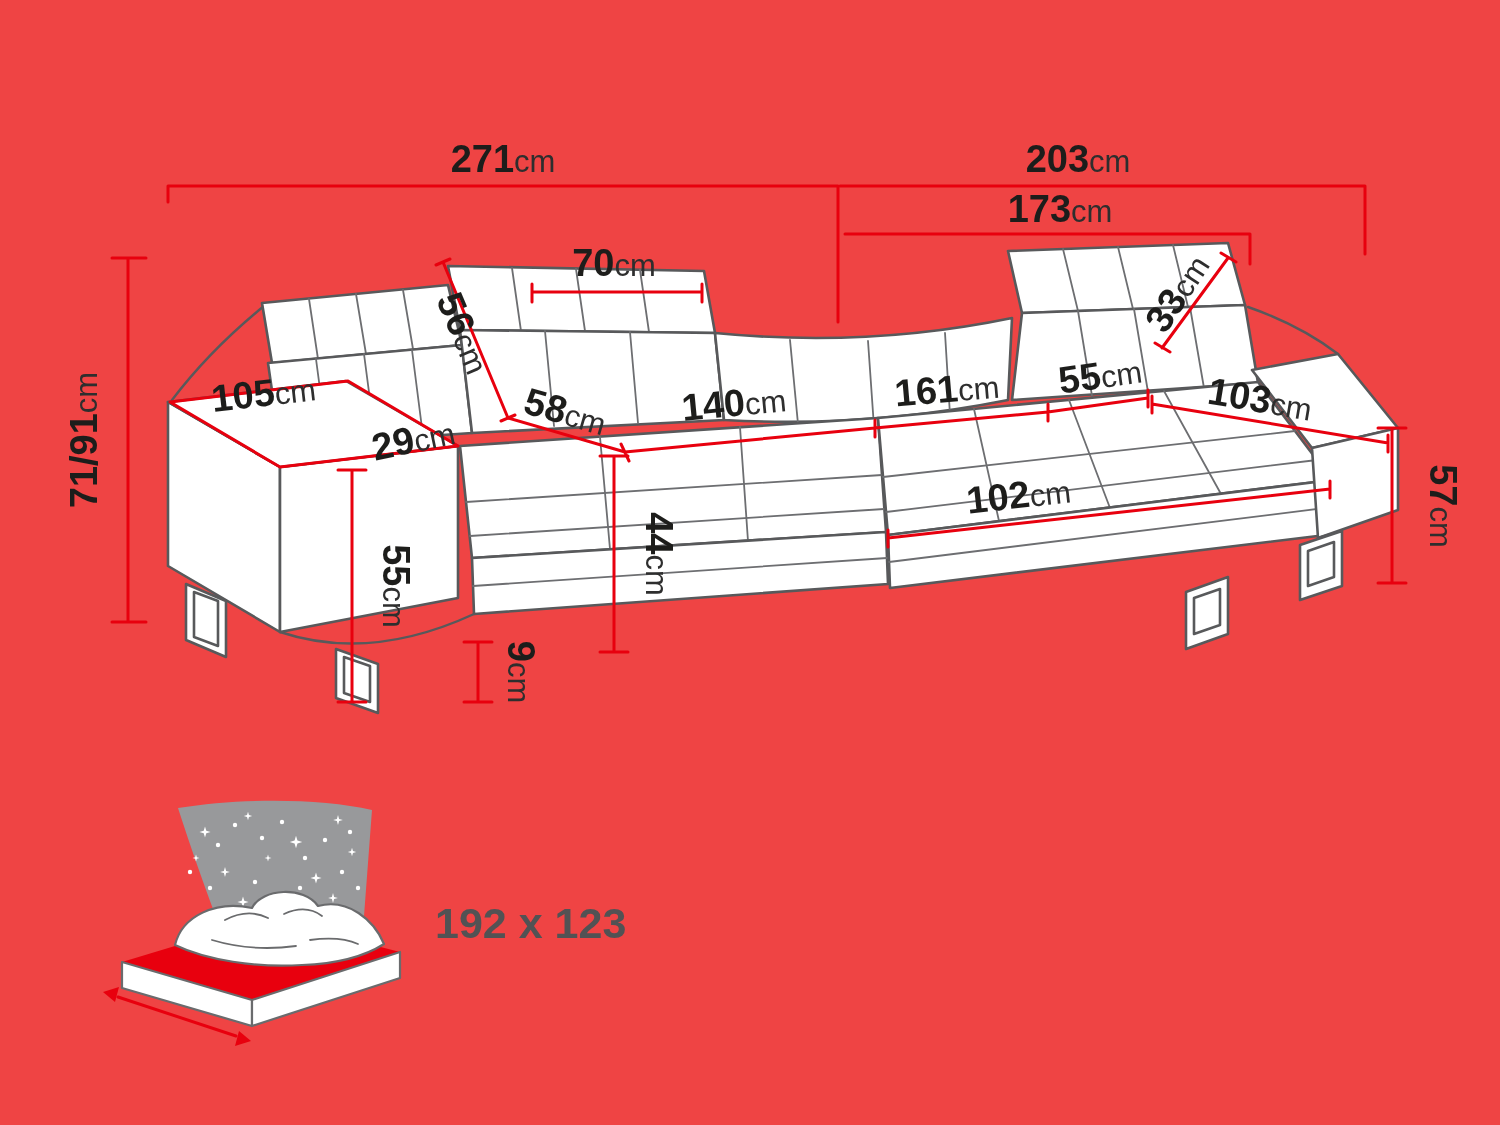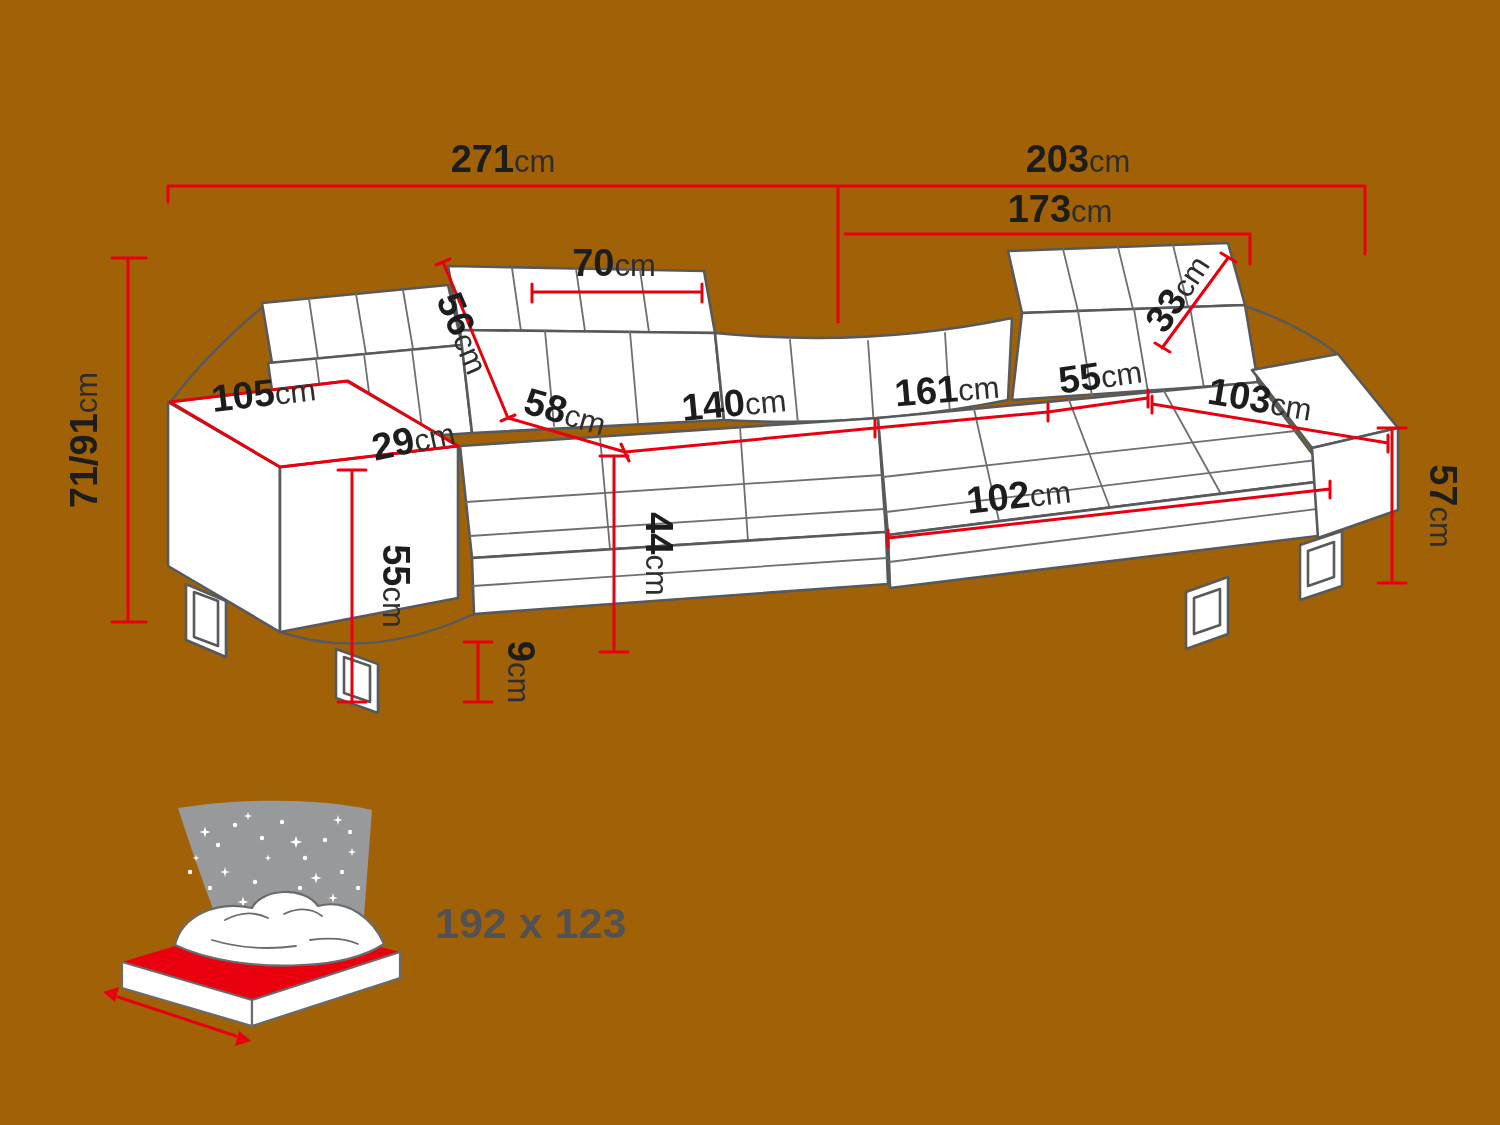--- a/index.html
+++ b/index.html
@@ -1,16 +1,16 @@
 <!DOCTYPE html>
 <html><head>
 <meta charset="utf-8">
 <style>
   html,body{margin:0;padding:0;background:#ffffff;}
-  .stage{position:relative;width:1500px;height:1125px;background:#a16207;
+  .stage{position:relative;width:1500px;height:1125px;background:#ef4444;
          font-family:"Liberation Sans",sans-serif;overflow:hidden;}
   svg{display:block;}
   .ln{fill:none;stroke:#58595b;stroke-width:2.4;stroke-linejoin:round;stroke-linecap:round;}
   .panel{fill:#ffffff;stroke:#58595b;stroke-width:2.6;stroke-linejoin:round;stroke-linecap:round;}
   .tuft{fill:none;stroke:#6d6e71;stroke-width:1.8;stroke-linecap:round;}
   .red{fill:none;stroke:#e8000e;stroke-width:3;stroke-linecap:round;stroke-linejoin:round;}
   .redfill{fill:#e8000e;stroke:none;}
   .dim{font-weight:700;font-size:38px;fill:#1d1d1b;text-anchor:middle;}
   .dim .unit{font-weight:400;font-size:31px;fill:#2e2e2e;}
   .bedlabel{font-weight:700;font-size:43px;fill:#525254;text-anchor:start;}

